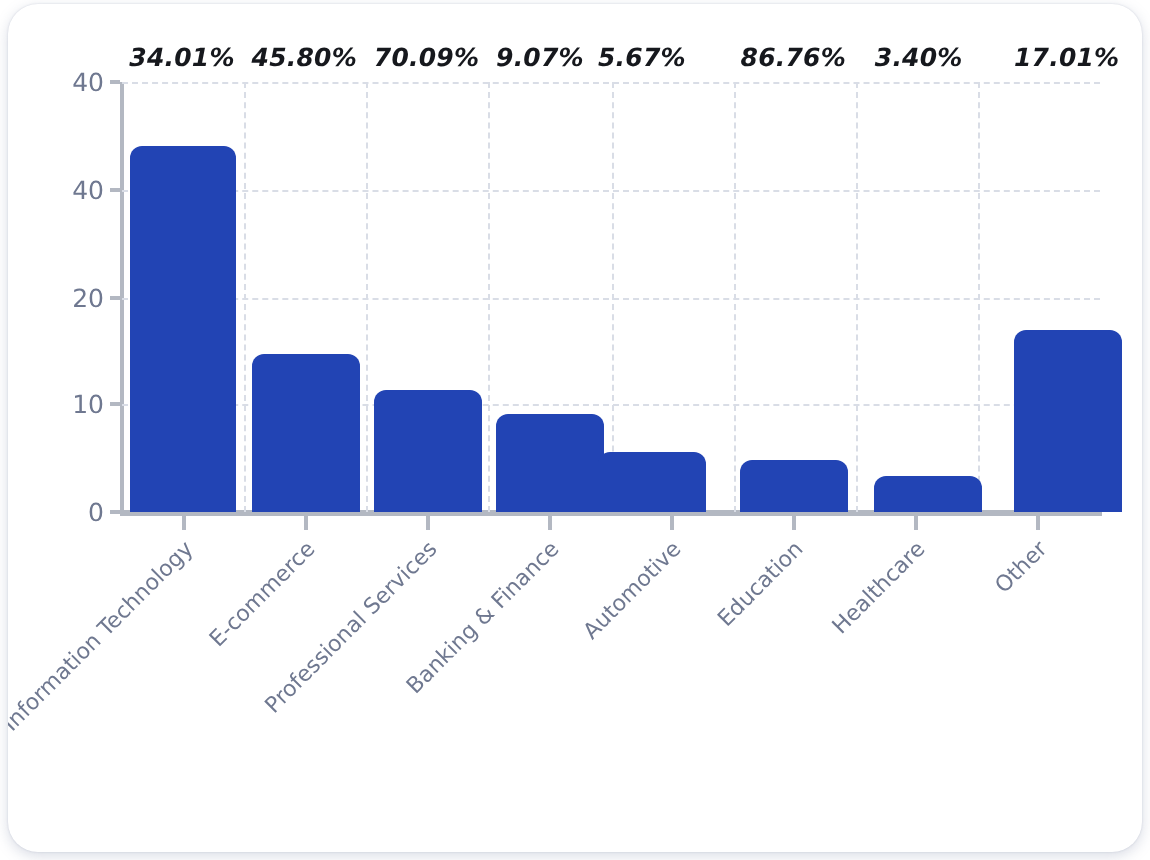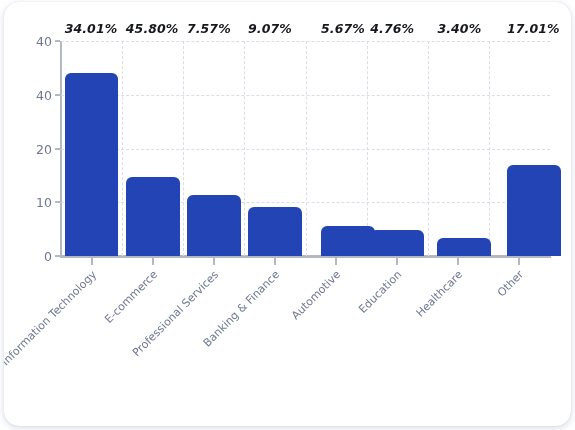--- a/index.html
+++ b/index.html
@@ -177,36 +177,36 @@
             <div class="bar-label">34.01%</div>
           </div>
         </div>
         <div class="bar-group" style="left: 64.7925px; width: 53.79px; height: 215px;">
           <div class="bar" style="height: 79.2275px; background: rgb(34, 68, 180);">
             <div class="bar-label">45.80%</div>
           </div>
         </div>
         <div class="bar-group" style="left: 125.918px; width: 53.79px; height: 215px;">
           <div class="bar" style="height: 60.9525px; background: rgb(34, 68, 180);">
-            <div class="bar-label">7.57%</div>
+            <div class="bar-label">70.09%</div>
           </div>
         </div>
         <div class="bar-group" style="left: 187.042px; width: 53.79px; height: 215px;">
           <div class="bar" style="height: 48.7512px; background: rgb(34, 68, 180);">
             <div class="bar-label">9.07%</div>
           </div>
         </div>
-        <div class="bar-group" style="left: 260px; width: 53.79px; height: 215px;">
+        <div class="bar-group" style="left: 238px; width: 53.79px; height: 215px;">
           <div class="bar" style="height: 30.4763px; background: rgb(34, 68, 180);">
             <div class="bar-label">5.67%</div>
           </div>
         </div>
         <div class="bar-group" style="left: 309.293px; width: 53.79px; height: 215px;">
           <div class="bar" style="height: 25.585px; background: rgb(34, 68, 180);">
-            <div class="bar-label">4.76%</div>
+            <div class="bar-label">86.76%</div>
           </div>
         </div>
         <div class="bar-group" style="left: 370.418px; width: 53.79px; height: 215px;">
           <div class="bar" style="height: 18.275px; background: rgb(34, 68, 180); margin-left: 12px;">
             <div class="bar-label">3.40%</div>
           </div>
         </div>
         <div class="bar-group" style="left: 446px; width: 53.79px; height: 215px; text-align: center;">
           <div class="bar" style="height: 91.4287px; background: rgb(34, 68, 180);">
             <div class="bar-label">17.01%</div>

